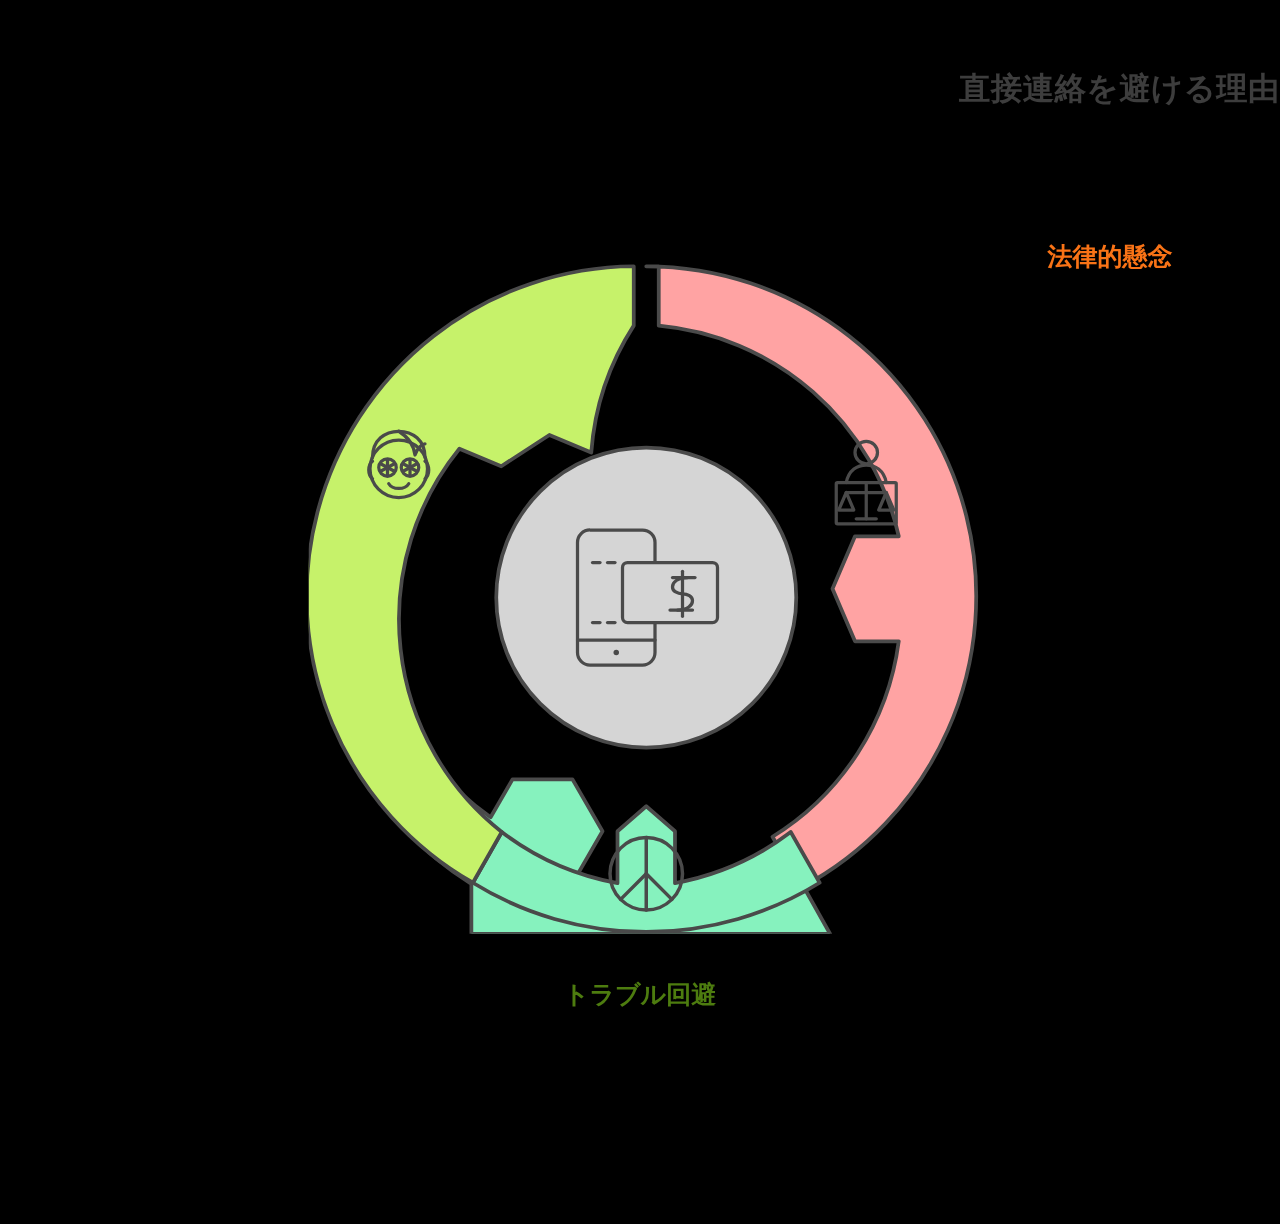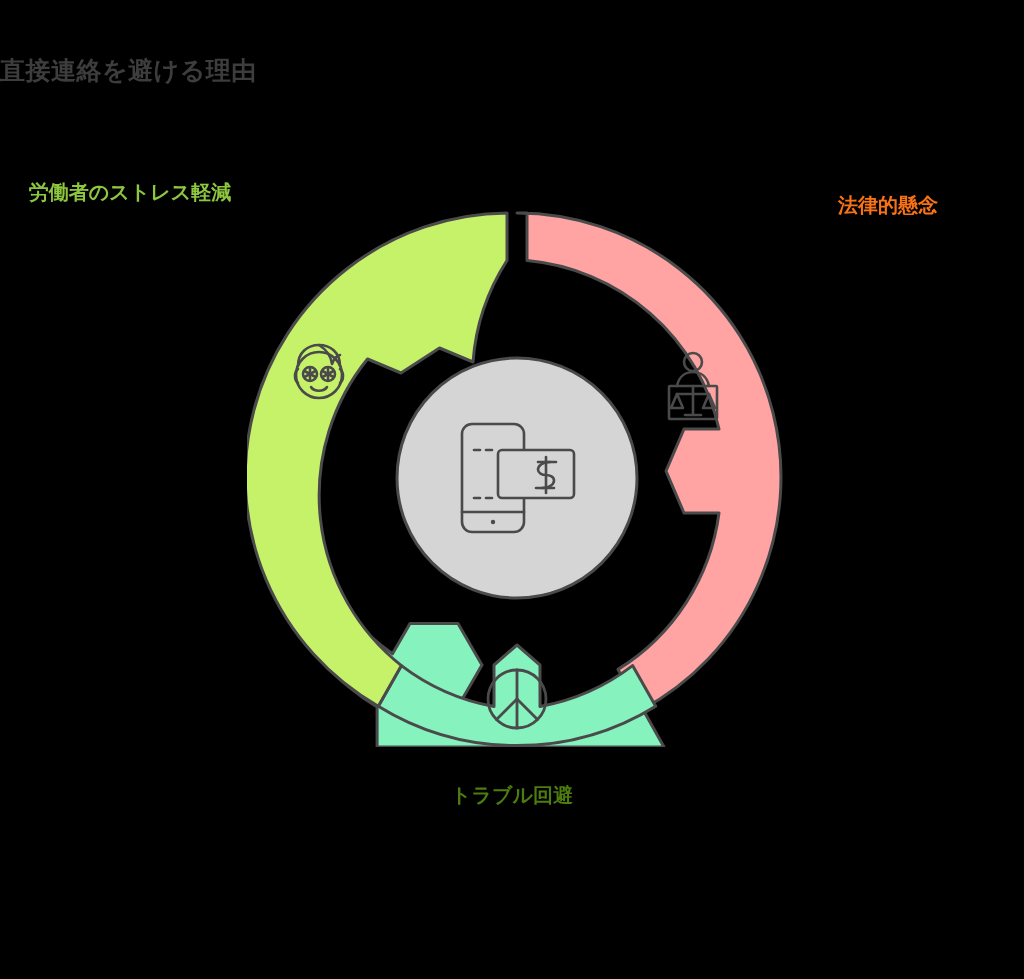--- a/index.html
+++ b/index.html
@@ -13,21 +13,21 @@
     position: relative;
     overflow: hidden;
     font-family: "DejaVu Sans", "Liberation Sans", sans-serif;
   }
 
   #page-title {
     position: absolute;
     left: 0;
     top: 56px;
     width: 1024px;
-    text-align: left;
+    text-align: right;
     font-size: 25px;
     font-weight: bold;
     color: #3d3d3d;
     letter-spacing: 0.5px;
     line-height: 1.2;
   }
 
   #wheel {
     position: absolute;
     left: 247px;
@@ -183,21 +183,20 @@
         <line x1="14" y1="28" x2="20" y2="28"></line>
         <line x1="26" y1="28" x2="32" y2="28"></line>
         <line x1="14" y1="76" x2="20" y2="76"></line>
         <line x1="26" y1="76" x2="32" y2="76"></line>
       </g>
     </g>
   </svg>
 </div>
 
 <div class="text-block" id="block-stress">
-  <div class="block-title" style="color:#8dc63f">労働者のストレス軽減</div>
 </div>
 
 <div class="text-block" id="block-legal">
   <div class="block-title" style="color:#f97316">法律的懸念</div>
 </div>
 
 <div class="text-block" id="block-trouble">
   <div class="block-title" style="color:#4d7c0f">トラブル回避</div>
 </div>
 

